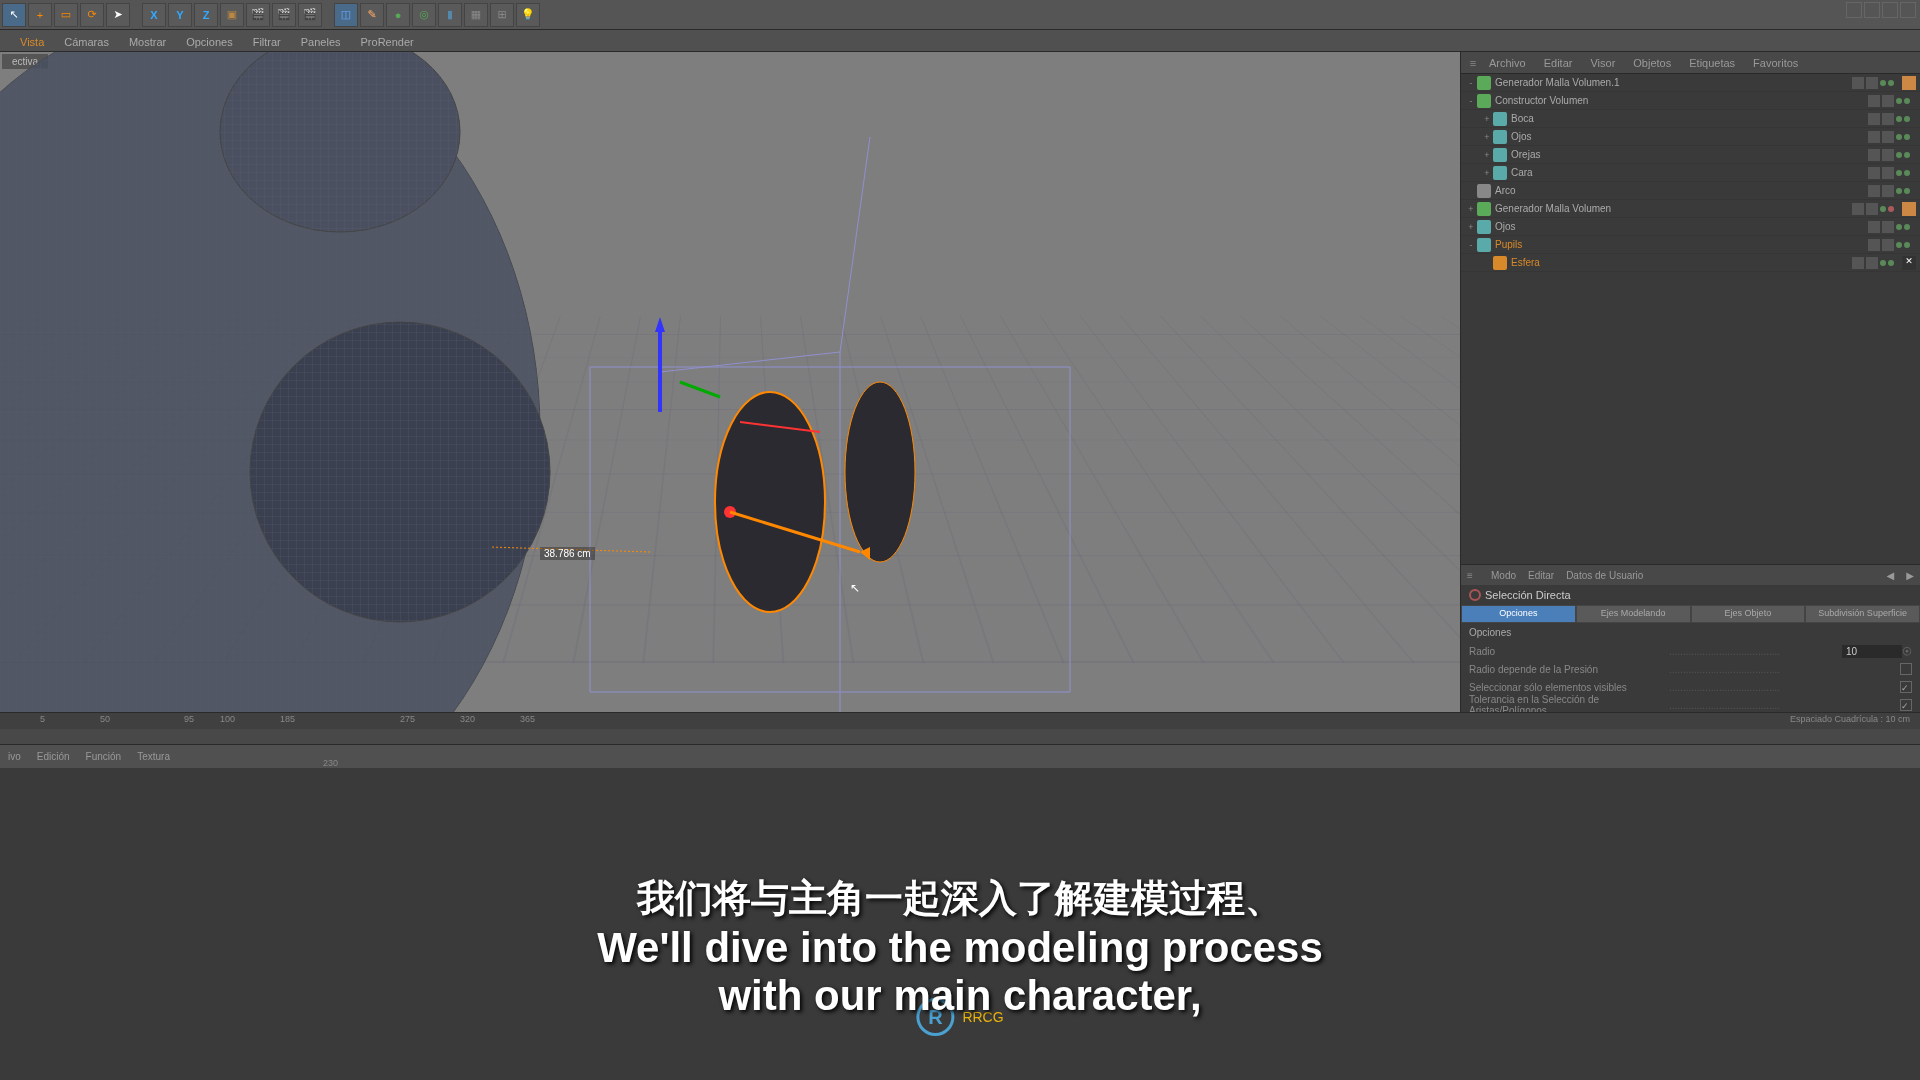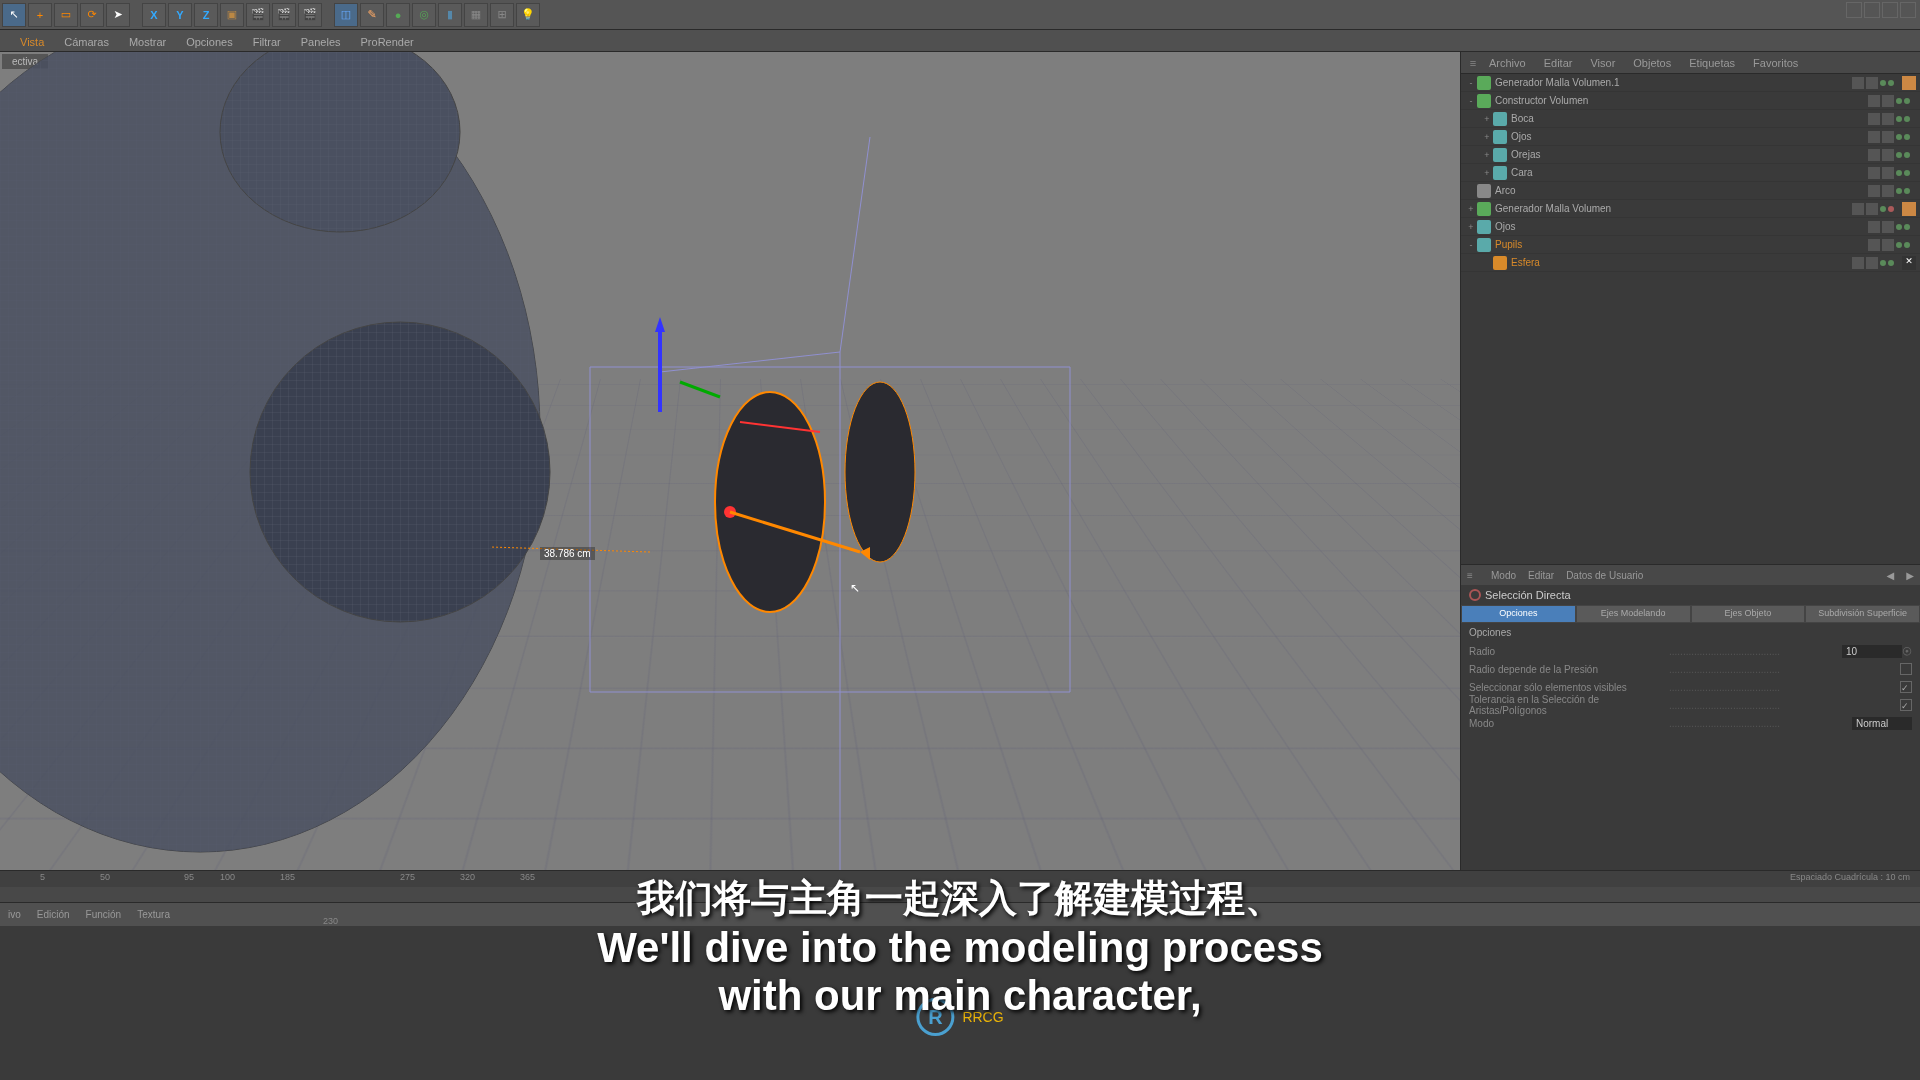--- a/index.html
+++ b/index.html
@@ -7,21 +7,21 @@
 
 .top-toolbar { height: 30px; background: #555; display: flex; align-items: center; gap: 2px; padding: 2px; border-bottom: 1px solid #2a2a2a; }
 .tool-btn { width: 24px; height: 24px; background: #5a5a5a; border: 1px solid #444; display: flex; align-items: center; justify-content: center; cursor: pointer; }
 .tool-btn.active { background: #4a6a8a; }
 .tool-sep { width: 8px; }
 
 .menu-bar { height: 22px; background: #505050; display: flex; align-items: flex-end; padding: 0 10px; border-bottom: 1px solid #2a2a2a; }
 .menu-item { padding: 3px 10px; cursor: pointer; color: #aaa; }
 .menu-item.highlight { color: #d88a2a; }
 
-.main-area { display: flex; height: 818px; }
+.main-area { display: flex; height: 660px; }
 .viewport { flex: 1; position: relative; background: #7e7e7e; overflow: hidden; }
 .viewport-tab { position: absolute; top: 2px; left: 2px; background: #555; padding: 2px 10px; font-size: 10px; color: #bbb; }
 .viewport-icons { position: absolute; top: 2px; right: 4px; display: flex; gap: 2px; }
 .vp-icon { width: 16px; height: 16px; background: #555; border: 1px solid #666; }
 .measurement { position: absolute; color: #fff; font-size: 10px; background: rgba(0,0,0,0.3); padding: 1px 4px; }
 
 .right-panel { width: 460px; background: #404040; display: flex; flex-direction: column; border-left: 1px solid #2a2a2a; }
 
 .obj-menu { height: 22px; background: #484848; display: flex; align-items: center; padding: 0 6px; gap: 2px; border-bottom: 1px solid #2a2a2a; }
 .obj-menu-item { padding: 2px 8px; cursor: pointer; color: #999; }

